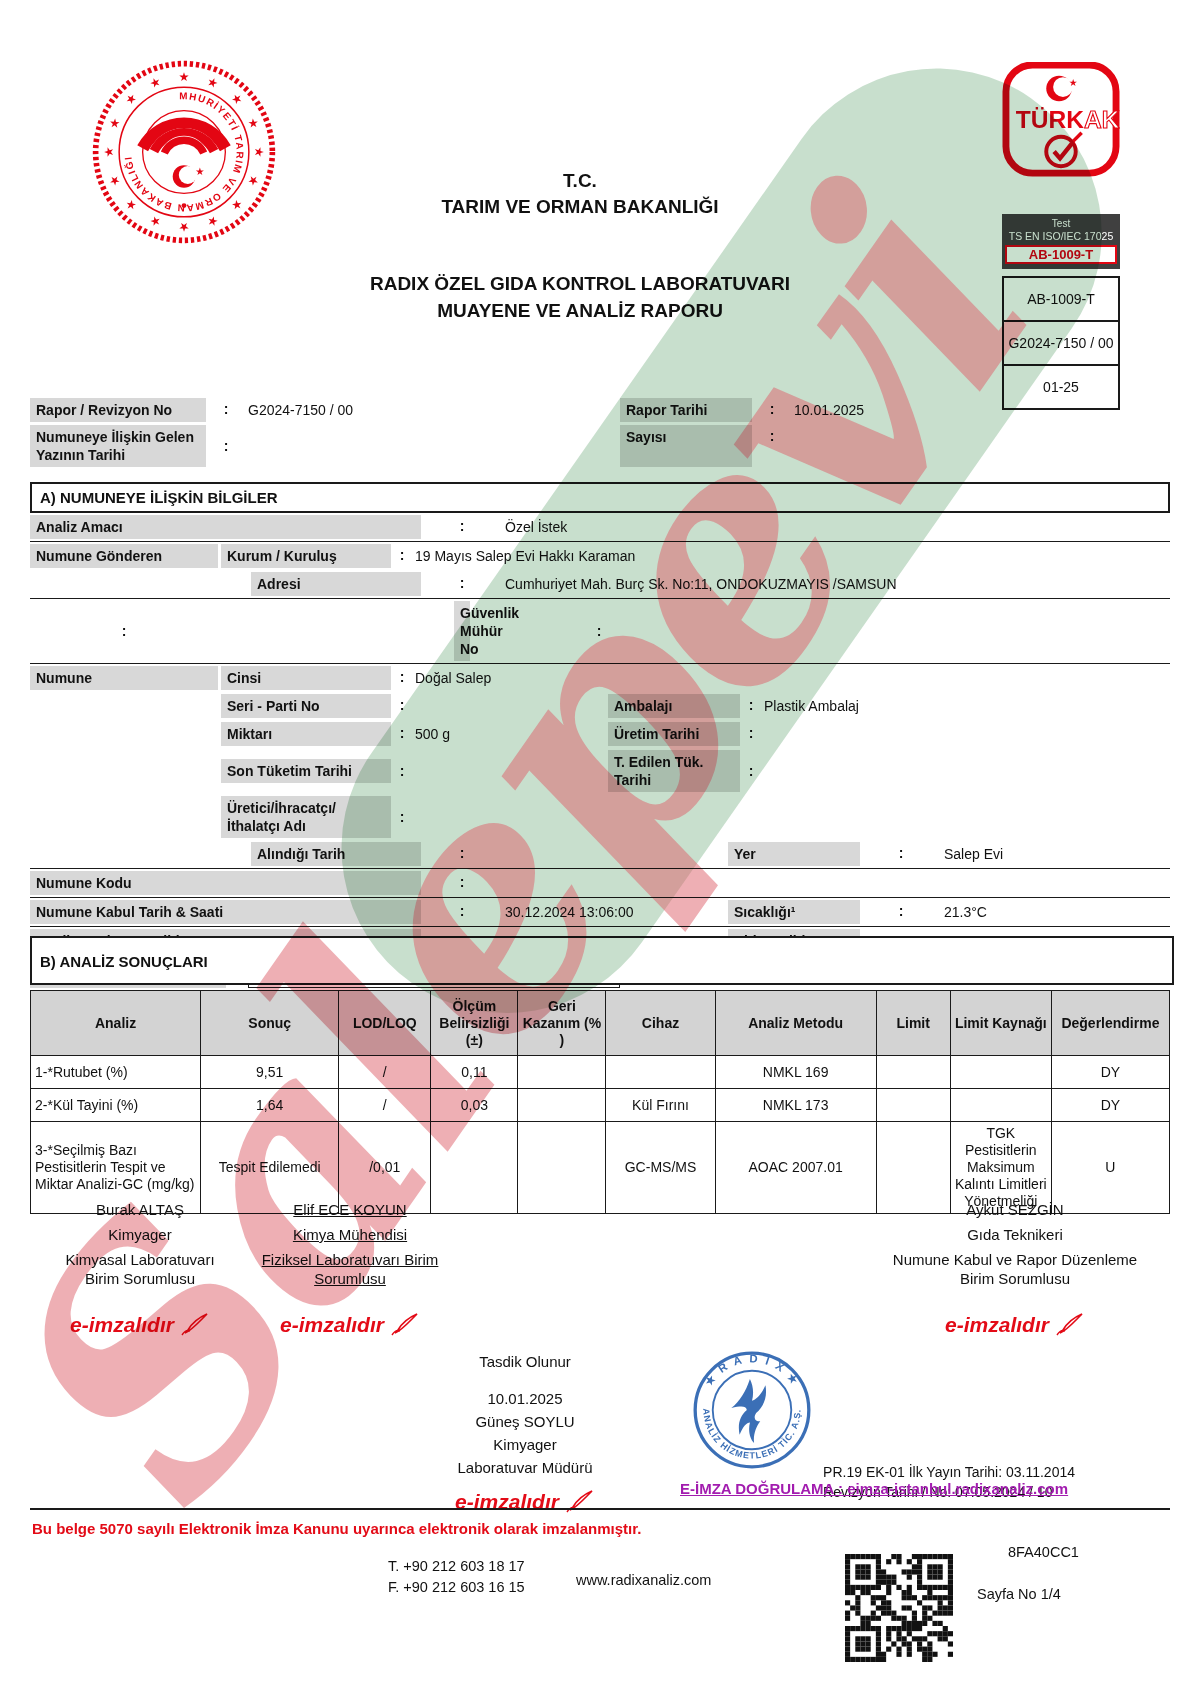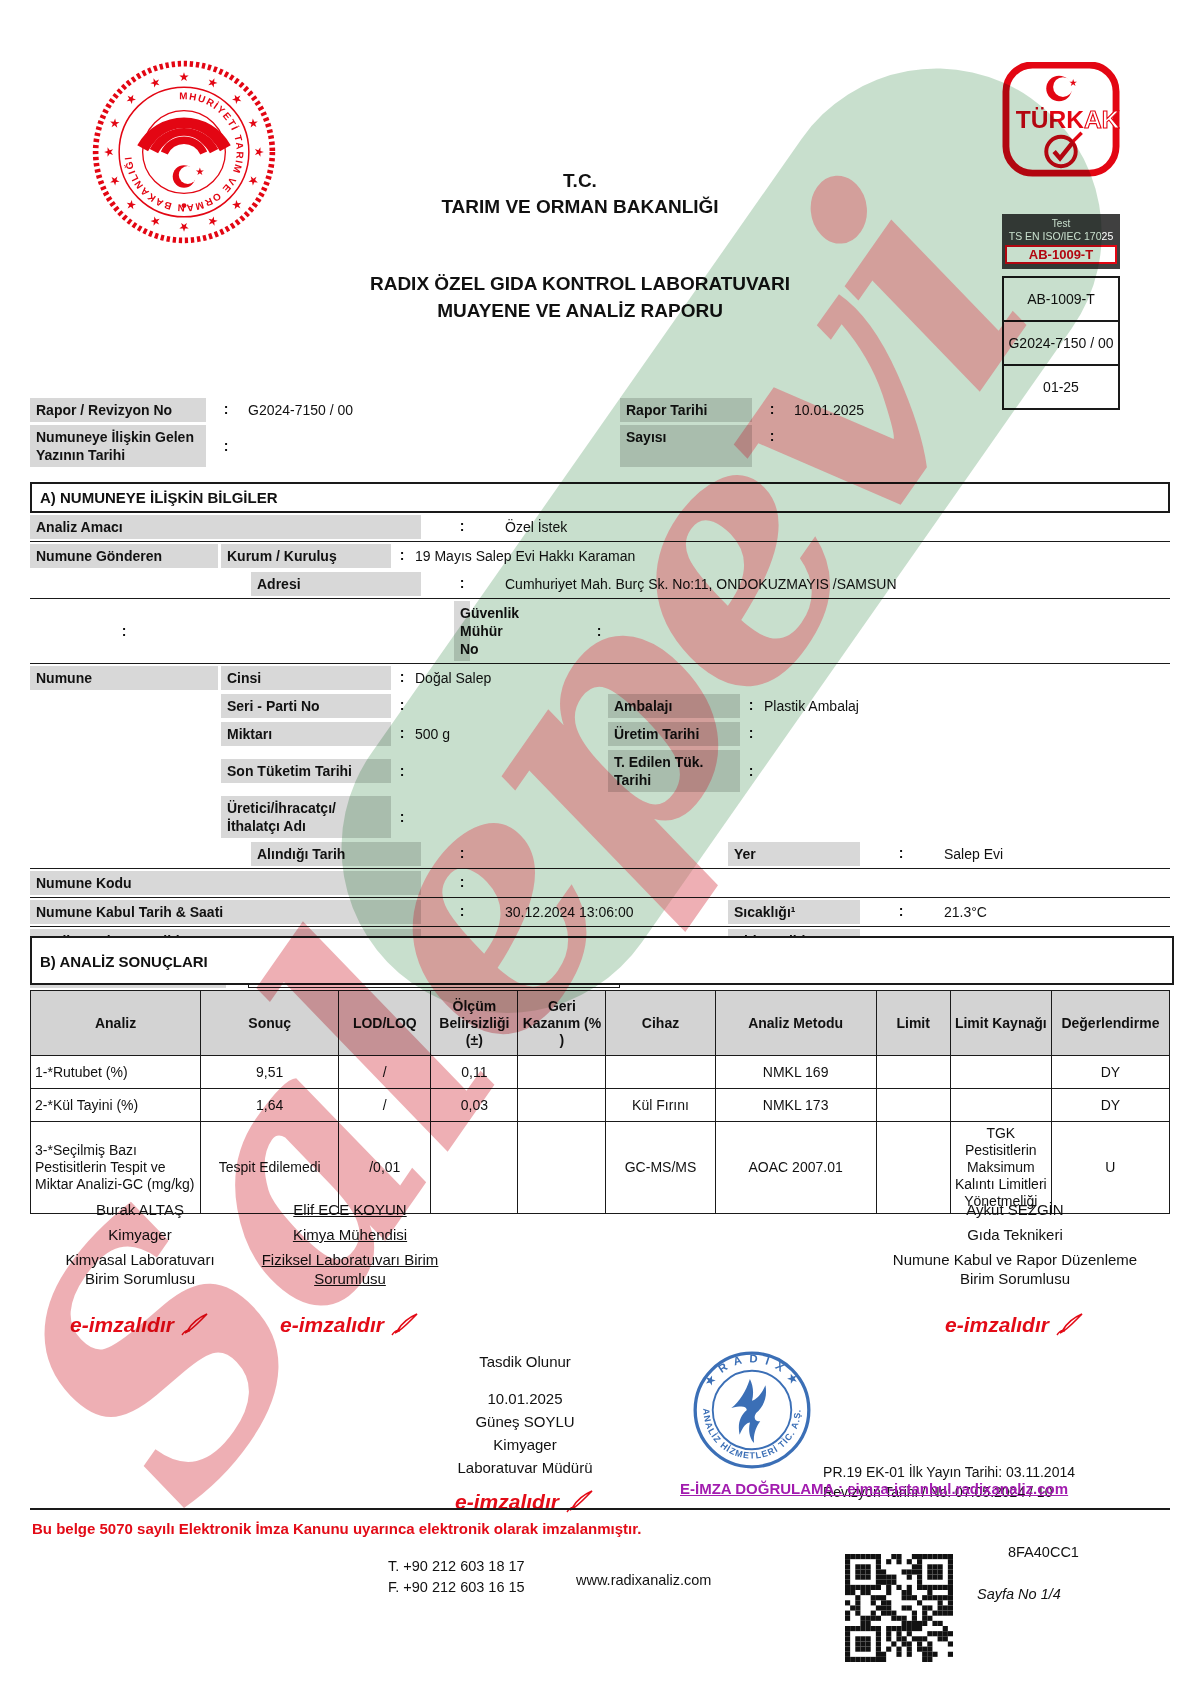--- a/index.html
+++ b/index.html
@@ -58,21 +58,21 @@
   .blue-seal{position:absolute;top:1348px;left:690px;}
   .pr-meta{position:absolute;top:1462px;right:125px;font-size:14px;line-height:20px;}
   
   .hr{position:absolute;top:1508px;left:30px;width:1140px;border-top:2px solid #1a1a1a;}
   .legal{position:absolute;top:1520px;left:32px;font-size:15px;font-weight:bold;color:#e30b17;}
   .everify{position:absolute;top:1480px;left:680px;font-size:15px;font-weight:bold;color:#a21caf;text-decoration:underline;cursor:pointer;}
   .phones{position:absolute;top:1556px;left:388px;font-size:14.5px;line-height:21px;}
   .website{position:absolute;top:1572px;left:576px;font-size:14.5px;}
   .qr{position:absolute;top:1554px;left:845px;}
   .code{position:absolute;top:1544px;left:1008px;font-size:14.5px;}
-  .pageno{position:absolute;top:1586px;left:977px;font-size:14.5px;font-style:italic;}
+  .pageno{position:absolute;top:1586px;left:977px;font-size:14.5px;}
   
   .wm{position:absolute;left:-285px;top:565px;width:1760px;height:470px;
       transform:rotate(-55deg);transform-origin:50% 50%;pointer-events:none;z-index:40;mix-blend-mode:multiply;}
   .wm-capsule{position:absolute;right:55px;top:25px;width:1080px;height:330px;border-radius:165px;
       background:rgba(133,185,145,0.45);}
   .wm-text{position:absolute;left:60px;top:-35px;width:1500px;height:470px;
       font-family:"DejaVu Serif",serif;font-style:italic;font-weight:bold;font-size:330px;line-height:470px;
       color:rgba(222,95,105,0.5);letter-spacing:-8px;}
 </style>
 </head>

